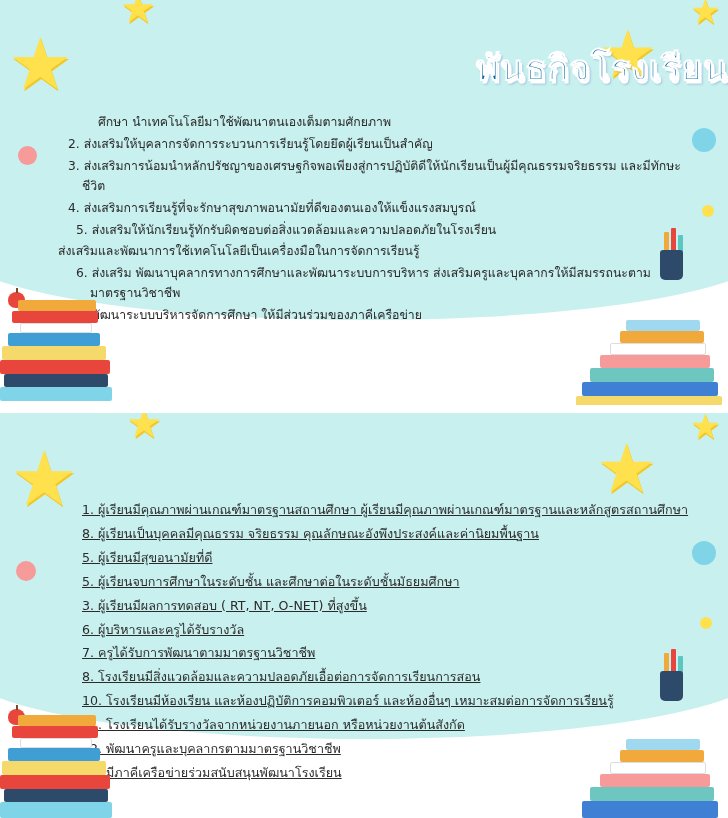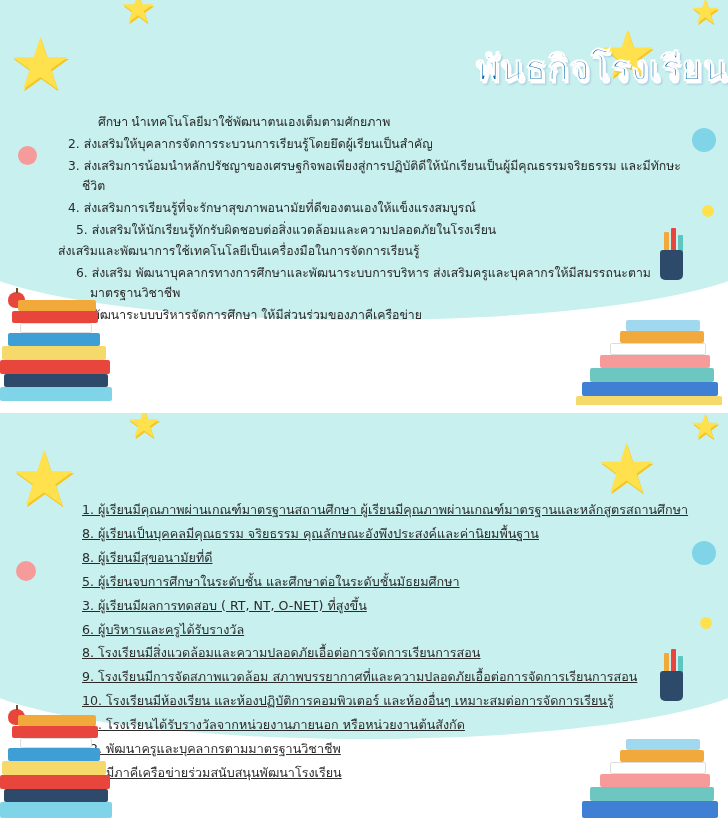--- a/index.html
+++ b/index.html
@@ -89,21 +89,21 @@
   .line {
     font-size: 12.3px;
     color: #2b2b2b;
     line-height: 1.62;
     margin: 0 0 2px 0;
     white-space: normal;
   }
   .line.indent-1 { padding-left: 52px; text-indent: -14px; }
   .line.indent-2 { padding-left: 60px; text-indent: -14px; }
   .line.indent-0 { padding-left: 28px; text-indent: 0; }
-  .line.cont { padding-left: 68px; text-indent: 0; font-family: Liberation Serif, serif; }
+  .line.cont { padding-left: 68px; text-indent: 0; }
 
   .slide-2 .line { font-size: 12.6px; line-height: 1.74; }
   .slide-2 .line.indent-1 { padding-left: 66px; text-indent: -14px; text-decoration: underline; }
 
   
   .books { position: absolute; }
   .book {
     position: absolute;
     border-radius: 2px;
   }
@@ -213,26 +213,26 @@
     <div class="star" style="left:690px; top:0px; font-size:34px;">★</div>
 
     <div class="dot dot-pink" style="left:16px; top:152px; width:20px; height:20px;"></div>
     <div class="dot dot-blue" style="left:692px; top:132px; width:24px; height:24px;"></div>
     <div class="dot dot-yellow" style="left:700px; top:208px; width:12px; height:12px;"></div>
 
 
     <div class="content">
       <p class="line indent-1">1. ผู้เรียนมีคุณภาพผ่านเกณฑ์มาตรฐานสถานศึกษา  ผู้เรียนมีคุณภาพผ่านเกณฑ์มาตรฐานและหลักสูตรสถานศึกษา</p>
       <p class="line indent-1">8. ผู้เรียนเป็นบุคคลมีคุณธรรม จริยธรรม คุณลักษณะอังพึงประสงค์และค่านิยมพื้นฐาน</p>
-      <p class="line indent-1">8. ผู้เรียนมีสุขอนามัยที่ดี</p>
+      <p class="line indent-1">5. ผู้เรียนมีสุขอนามัยที่ดี</p>
       <p class="line indent-1">5. ผู้เรียนจบการศึกษาในระดับชั้น และศึกษาต่อในระดับชั้นมัธยมศึกษา</p>
       <p class="line indent-1">3. ผู้เรียนมีผลการทดสอบ ( RT, NT, O-NET) ที่สูงขึ้น</p>
       <p class="line indent-1">6. ผู้บริหารและครูได้รับรางวัล</p>
+      <p class="line indent-1">7. ครูได้รับการพัฒนาตามมาตรฐานวิชาชีพ</p>
       <p class="line indent-1">8. โรงเรียนมีสิ่งแวดล้อมและความปลอดภัยเอื้อต่อการจัดการเรียนการสอน</p>
-      <p class="line indent-1">9. โรงเรียนมีการจัดสภาพแวดล้อม สภาพบรรยากาศที่และความปลอดภัยเอื้อต่อการจัดการเรียนการสอน</p>
       <p class="line indent-1">10. โรงเรียนมีห้องเรียน และห้องปฏิบัติการคอมพิวเตอร์ และห้องอื่นๆ เหมาะสมต่อการจัดการเรียนรู้</p>
       <p class="line indent-1">11. โรงเรียนได้รับรางวัลจากหน่วยงานภายนอก หรือหน่วยงานต้นสังกัด</p>
       <p class="line indent-1">12. พัฒนาครูและบุคลากรตามมาตรฐานวิชาชีพ</p>
       <p class="line indent-1">13. มีภาคีเครือข่ายร่วมสนับสนุนพัฒนาโรงเรียน</p>
     </div>
 
     <div class="apple" style="left:8px; top:300px;"></div>
 
     <div style="position:absolute; left:660px; top:262px;">
       <div class="pencil" style="left:4px; top:-18px; background:#f2a93b;"></div>

